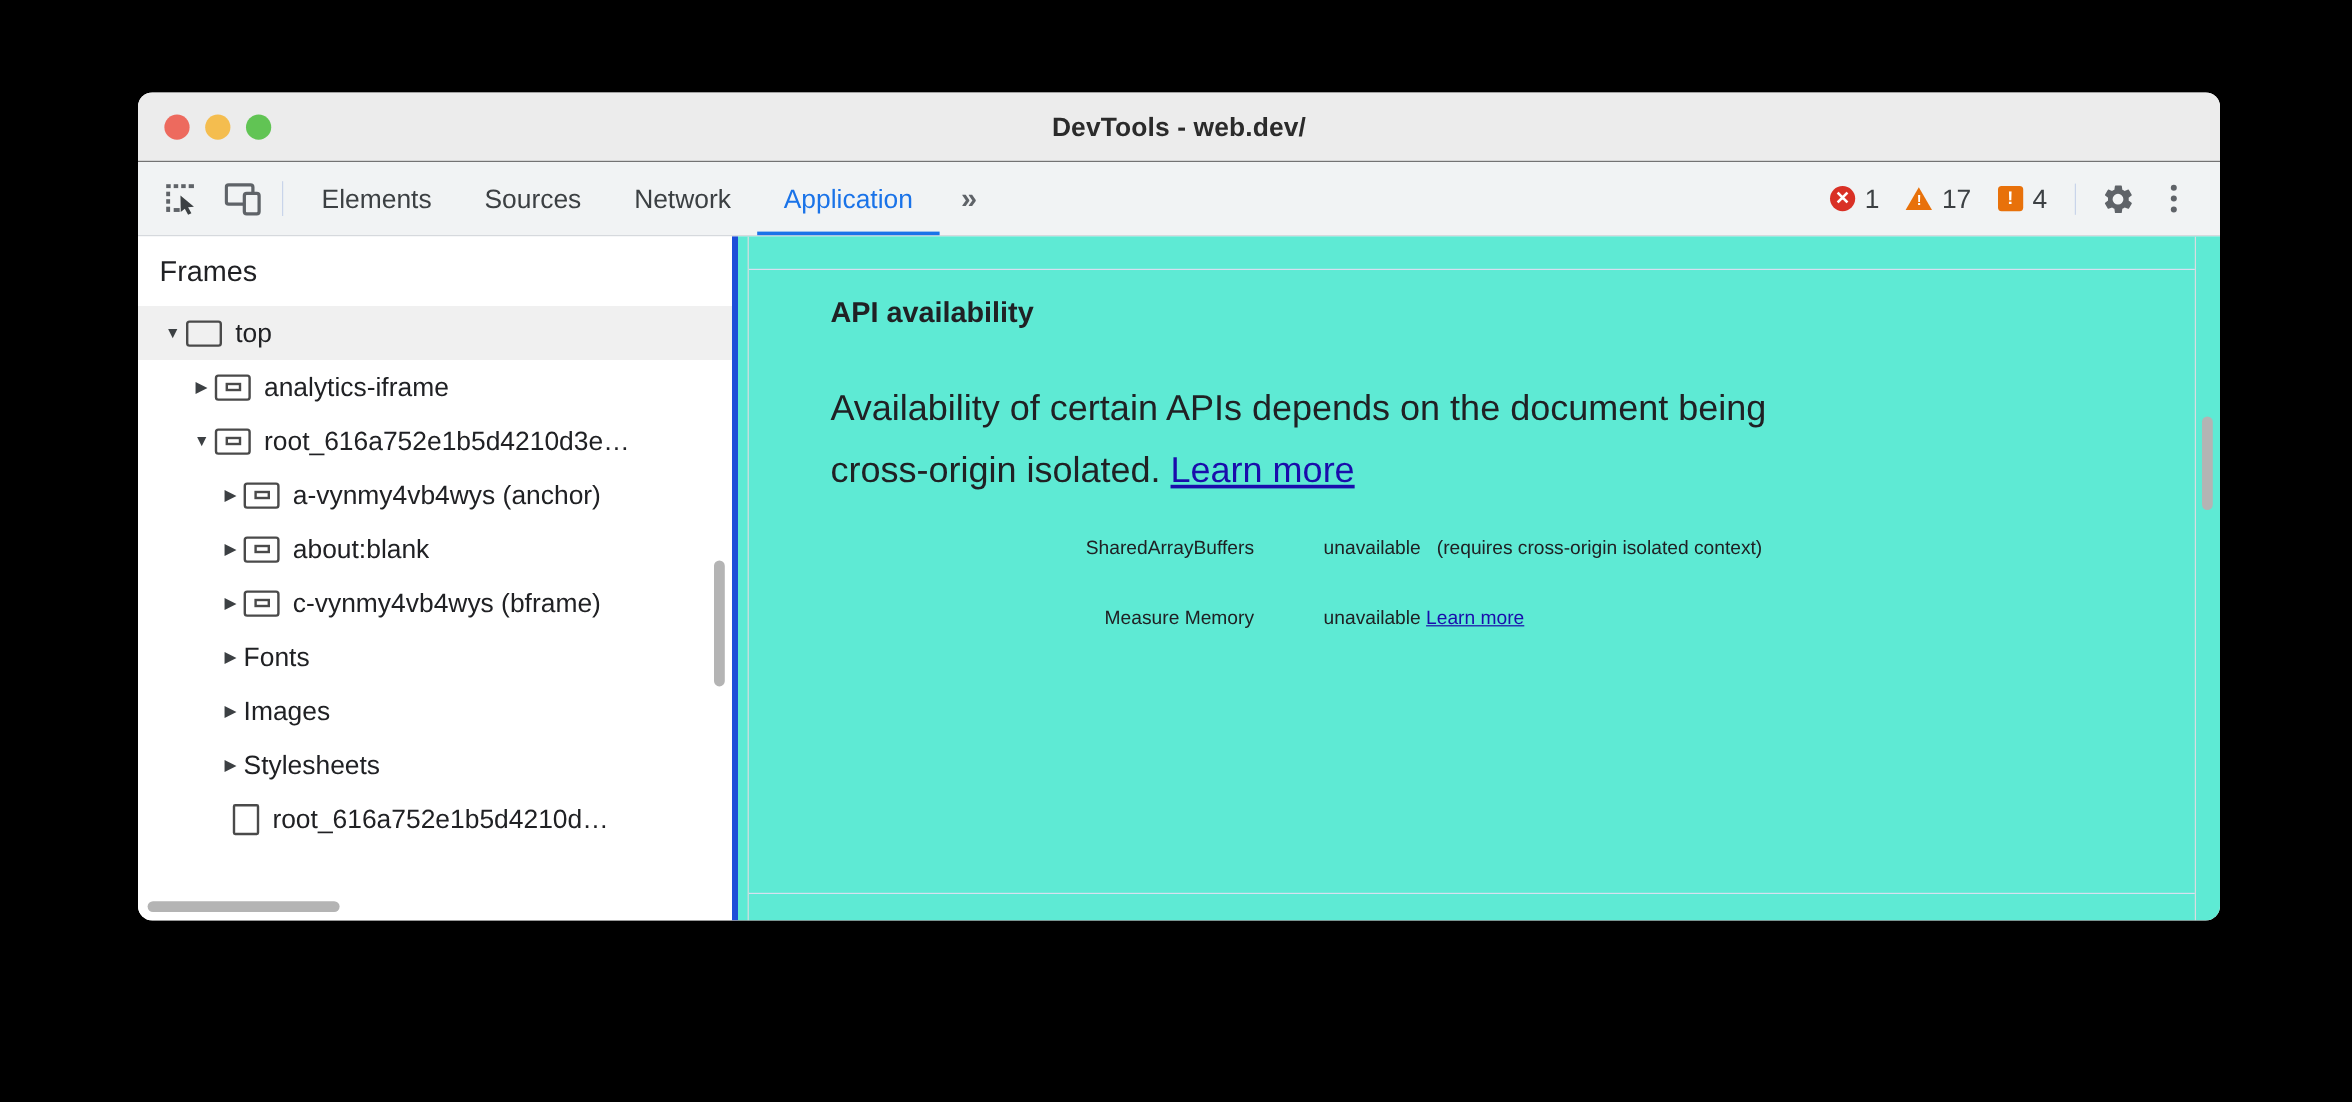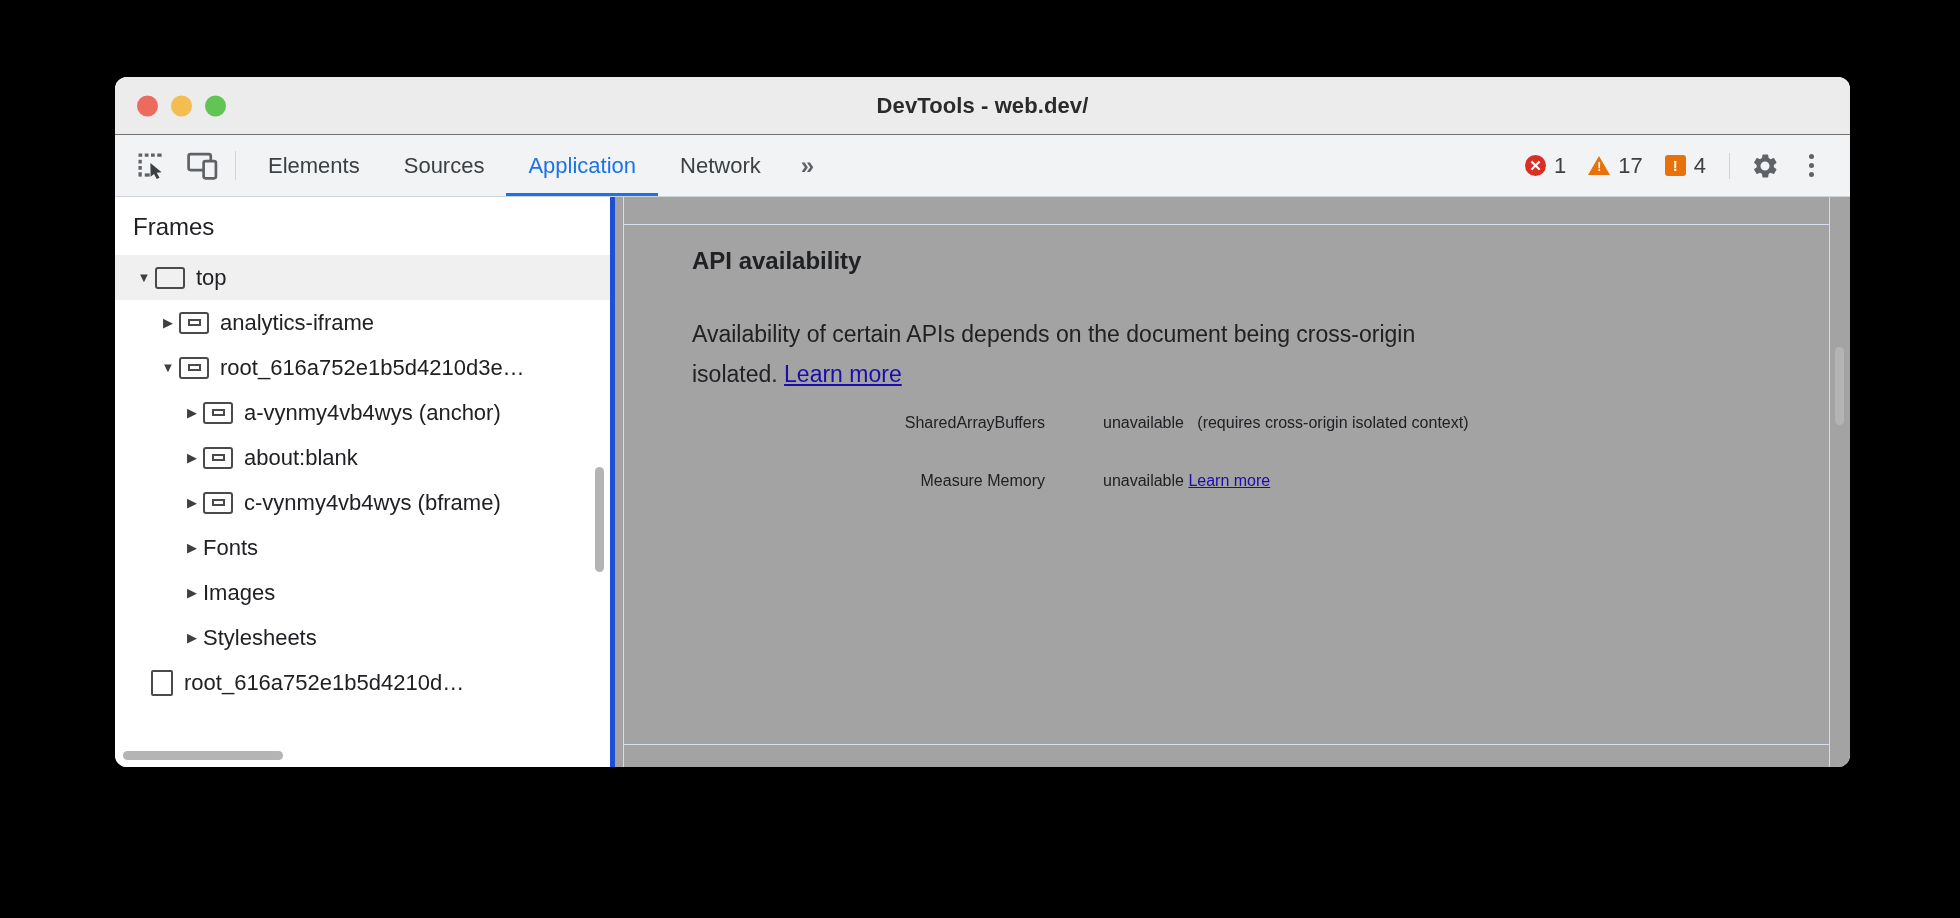--- a/index.html
+++ b/index.html
@@ -215,21 +215,21 @@
   .sb-hscroll {
     position: absolute;
     left: 8px; bottom: 7px;
     width: 160px; height: 9px;
     background: #b4b4b4;
     border-radius: 5px;
   }
   
   .main {
     flex: 1 1 auto;
-    background: #a3a3a3;
+    background: #5eead4;
     position: relative;
     overflow: hidden;
   }
   .main-inner {
     position: absolute;
     left: 8px; right: 20px; top: 0; bottom: 0;
     border-left: 1px solid #dadce0;
     border-right: 1px solid #dadce0;
   }
   .hr-top {
@@ -243,25 +243,25 @@
     height: 1px; background: #d7e0f0;
   }
   .content { padding: 50px 0 0 68px; }
   .sec-title {
     font-size: 24px;
     font-weight: bold;
     color: #202124;
     margin-bottom: 40px;
   }
   .sec-para {
-    font-size: 23px;
+    font-size: 30px;
     color: #202124;
     line-height: 1.72;
     max-width: 790px;
-    margin-bottom: 16px;
+    margin-bottom: 27px;
   }
   .lnk { color: #1a0dab; text-decoration: underline; }
   .kv { display: flex; font-size: 16px; color: #202124; margin-bottom: 32px; line-height: 1.6; gap: 36px; }
   .kv-key {
     width: 375px;
     flex: 0 0 375px;
     text-align: right;
     padding-right: 22px;
     color: #202124;
   }
@@ -308,22 +308,22 @@
       <svg width="32" height="30" viewBox="0 0 26 24">
         <rect x="1.3" y="2.3" width="18" height="13" rx="1.6" fill="none" stroke="#5f6368" stroke-width="2.2"></rect>
         <rect x="13.5" y="8" width="10" height="14" rx="1.6" fill="#f1f3f4" stroke="#5f6368" stroke-width="2.2"></rect>
       </svg>
     </div>
     <div class="tb-sep"></div>
 
     <div class="tabs">
       <div class="tab">Elements</div>
       <div class="tab">Sources</div>
+      <div class="tab">Network</div>
       <div class="tab active">Application</div>
-      <div class="tab">Network</div>
       <div class="tab-more">»</div>
     </div>
 
     <div class="tb-right">
       <div class="counter">
         <span class="badge-err">✕</span>
         <span>1</span>
       </div>
       <div class="counter">
         <span class="badge-warn">
@@ -411,21 +411,21 @@
         <div class="row" style="padding-left:66px">
           <span class="tw">▶</span>
           <span class="lbl">Images</span>
         </div>
 
         <div class="row" style="padding-left:66px">
           <span class="tw">▶</span>
           <span class="lbl">Stylesheets</span>
         </div>
 
-        <div class="row" style="padding-left:36px">
+        <div class="row" style="padding-left:79px">
           <span class="doc-ico"></span>
           <span class="lbl">root_616a752e1b5d4210d…</span>
         </div>
 
       </div>
       <div class="sb-vscroll"></div>
       <div class="sb-hscroll"></div>
     </div>
 
     <div class="main">

